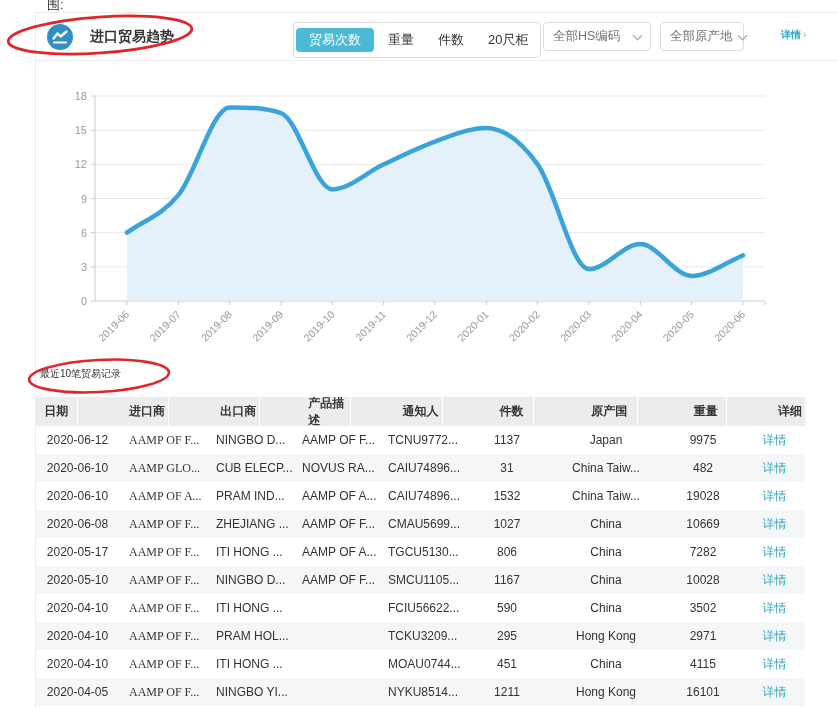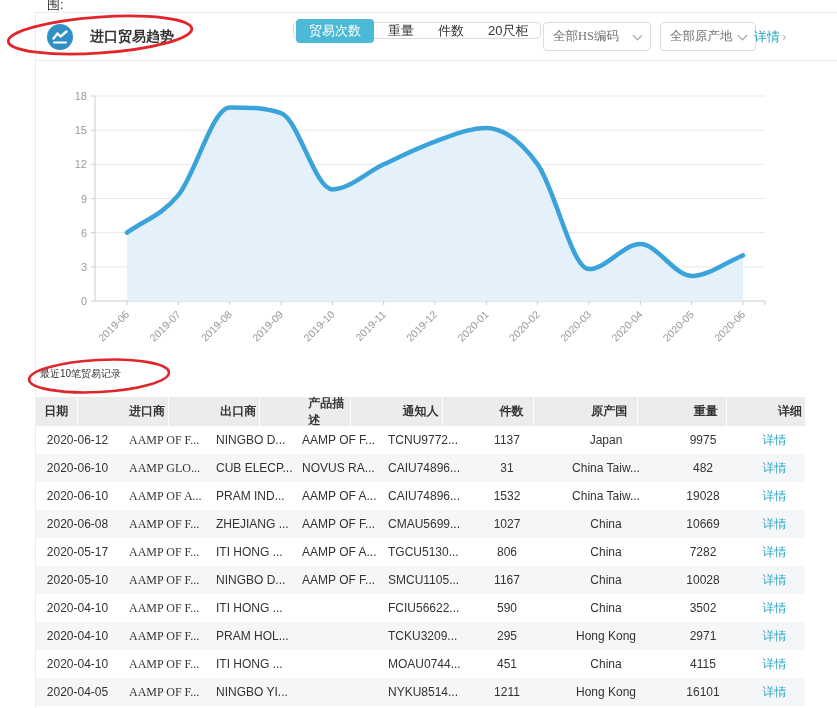--- a/index.html
+++ b/index.html
@@ -19,50 +19,50 @@
   }
   .card-header {
     position:absolute; left:0; top:0; width:100%; height:48px;
     border-bottom:1px solid #ececec; background:#fff;
   }
   .title-wrap { position:absolute; left:11px; top:11px; display:flex; align-items:center; }
   .title-icon { width:26px; height:26px; display:block; }
   .card-title { margin-left:17px; font-size:14px; font-weight:bold; color:#333; }
 
   .metric-group {
-    position:absolute; left:257px; top:9px; height:17px;
+    position:absolute; left:257px; top:9px; height:36px;
     border:1px solid #dcdcdc; border-radius:4px; background:#fff;
     display:flex; align-items:center;
   }
   .metric-tab {
     font-size:13px; color:#333; padding:0 12px; height:28px; line-height:28px;
     cursor:pointer; white-space:nowrap;
   }
   .metric-tab.active {
     background:#4cb9d6; color:#fff; border-radius:4px;
     height:24px; line-height:24px; margin:0 2px; padding:0 13px;
   }
 
   .dropdown {
     position:absolute; top:9px; height:29px;
     border:1px solid #dcdcdc; border-radius:4px; background:#fff;
     display:flex; align-items:center; justify-content:space-between;
-    padding:0 9px; cursor:pointer;font-family:Liberation Serif, serif;
+    padding:0 9px; cursor:pointer;
   }
   .dropdown .dd-label { font-size:12.5px; color:#737373; white-space:nowrap; }
   .chevron {
     width:7px; height:7px; border-right:1.4px solid #9a9a9a; border-bottom:1.4px solid #9a9a9a;
     transform: rotate(45deg); margin-left:6px; margin-top:-3px; flex:0 0 auto;
   }
   #dd-hs { left:507px; width:108px; }
-  #dd-origin { left:624px; width:96px; }
+  #dd-origin { left:624px; width:84px; }
 
   .detail-link-top {
-    position:absolute; left:718px; top:15px; font-size:13px; color:#2ba5c4;
-    cursor:pointer; white-space:nowrap;
+    position:absolute; left:745px; top:15px; font-size:10px; color:#2ba5c4;
+    cursor:pointer; white-space:nowrap;font-weight:bold;
   }
   .detail-link-top .arrow { color:#9fbfcb; margin-left:2px; }
 
   #trend-chart { position:absolute; left:0; top:49px; }
 
   .table-title { position:absolute; left:4px; top:354px; font-size:10px; color:#333; }
 
   .data-table { position:absolute; left:0px; top:384px; width:769px; font-size:12px; }
   .thead {
     display:flex; background:#ececec; height:29px; align-items:stretch;gap:48px;

